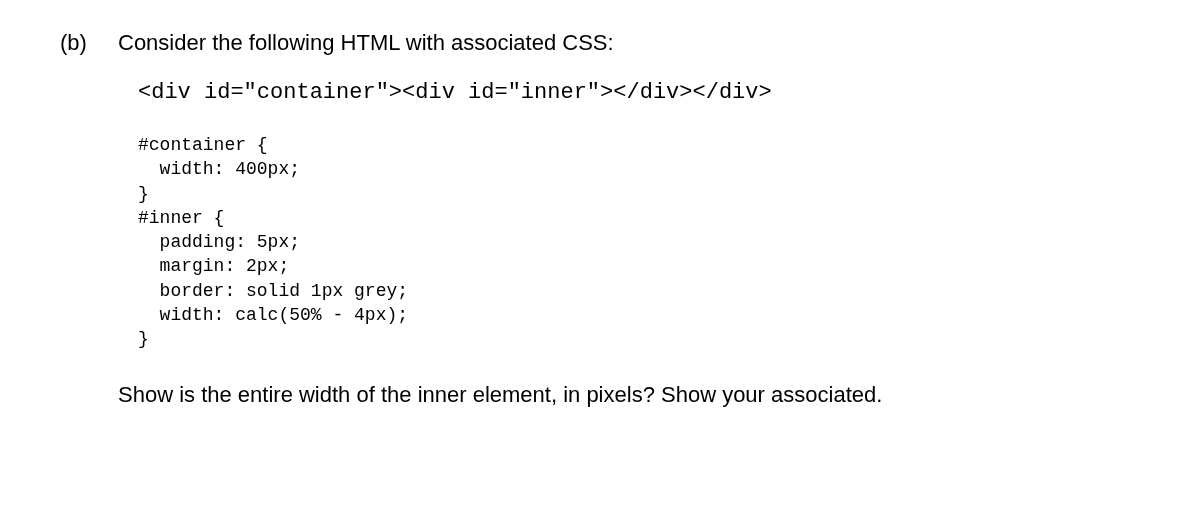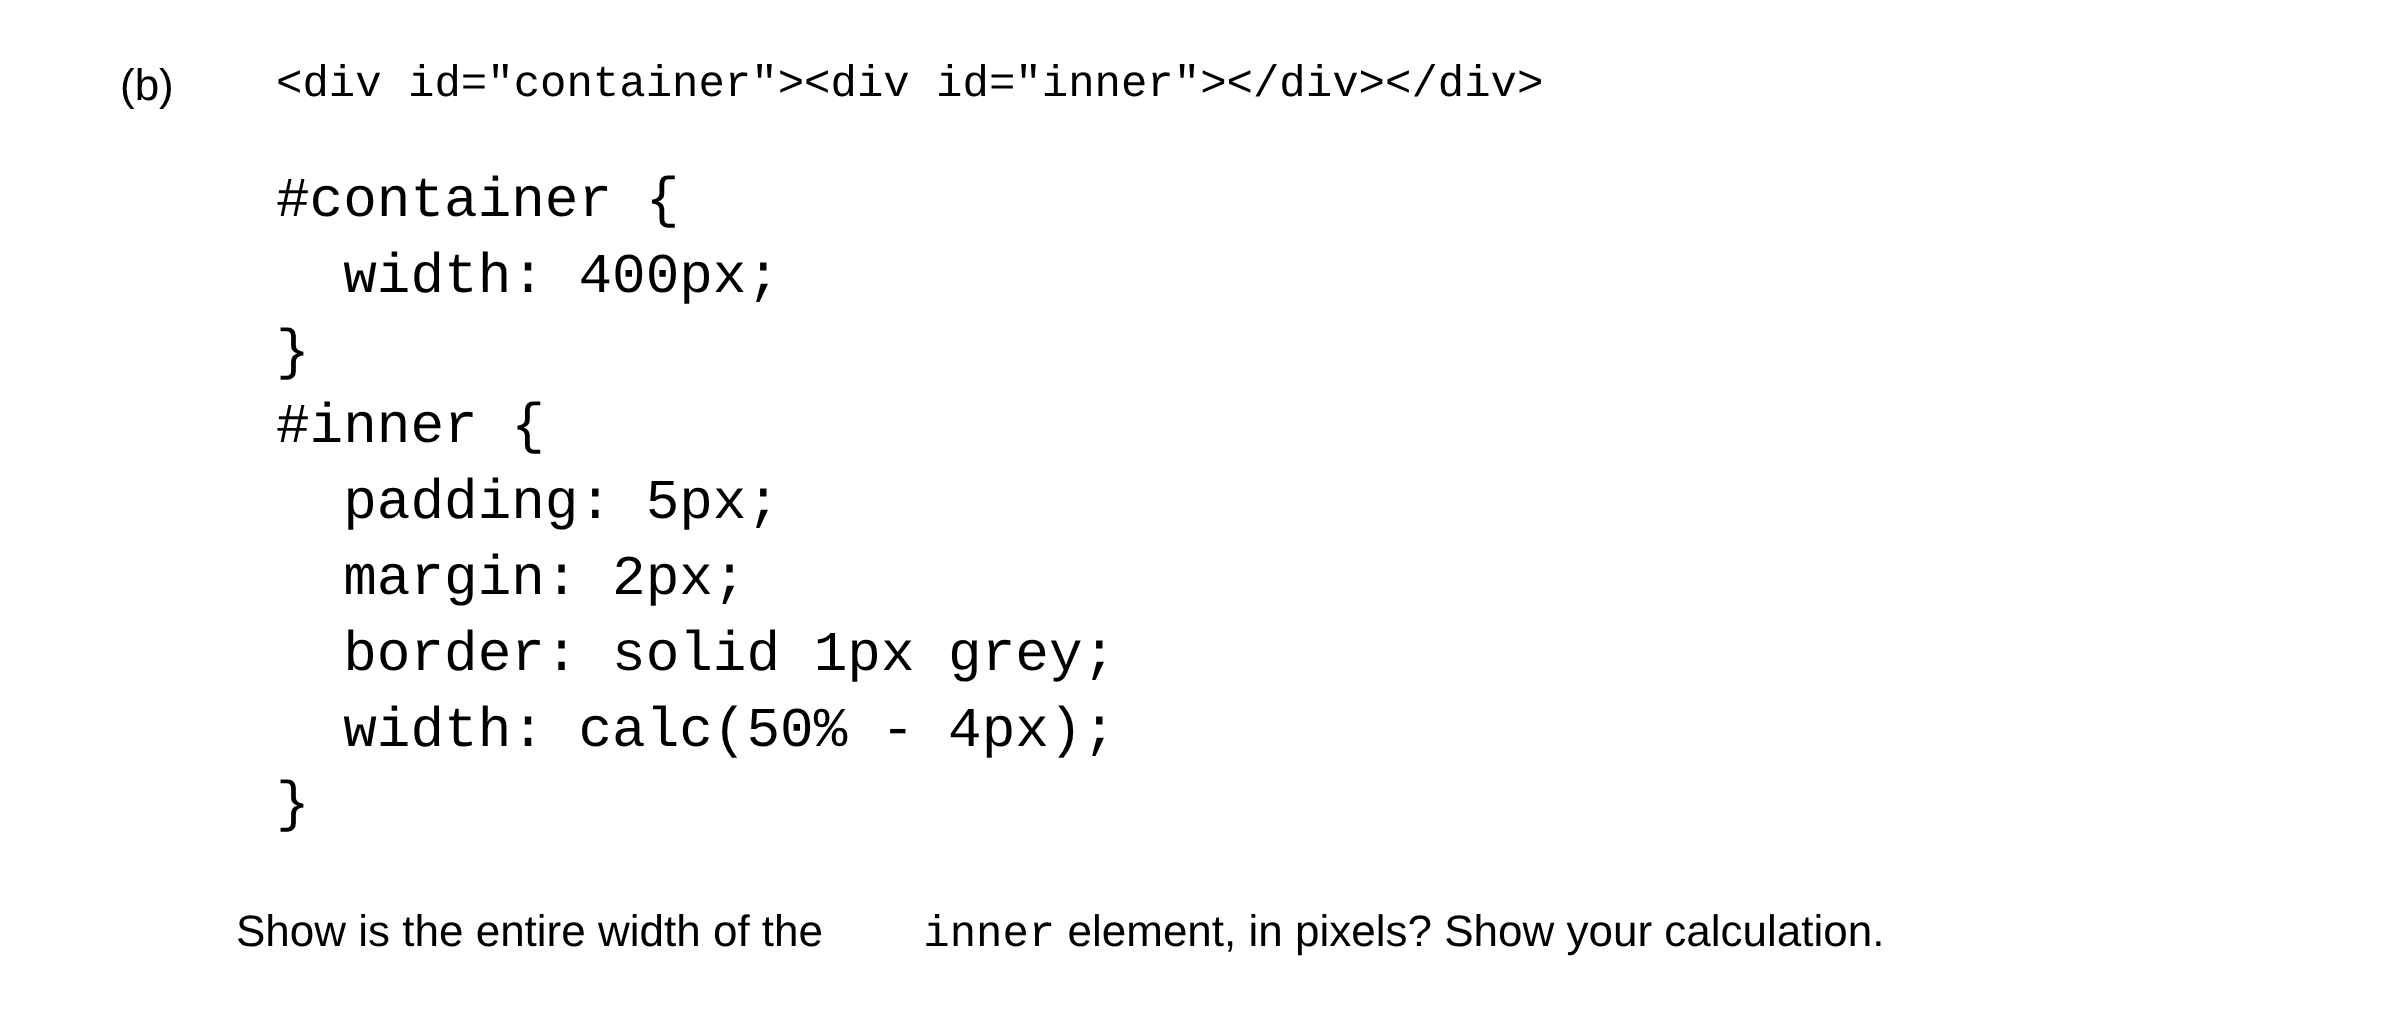--- a/index.html
+++ b/index.html
@@ -26,56 +26,56 @@
     }
     .content {
       flex: 1;
     }
     .intro {
       font-size: 22px;
       margin-bottom: 24px;
     }
     .code-block {
       font-family: "Courier New", Courier, monospace;
-      font-size: 28px;
+      font-size: 18px;
       white-space: pre;
       line-height: 1.35;
       margin-bottom: 28px;
       margin-left: 20px;
     }
     .code-line-html {
       font-family: "Courier New", Courier, monospace;
       font-size: 22px;
       white-space: pre;
       margin-bottom: 28px;
       margin-left: 20px;
     }
     .final-question {
       font-size: 22px;
       line-height: 1.4;
       text-align: justify;
     }
     .final-question .mono {
-      font-family: Liberation Mono, monospace;
-      margin-left: 44px;
+      font-family: Liberation Sans, sans-serif;
     }
   </style>
 </head>
 <body>
 
 <div class="question-wrapper">
   <div class="label">(b)</div>
   <div class="content">
+    <div class="intro">Consider the following HTML with associated CSS:</div>
     <div class="code-line-html">&lt;div id="container"&gt;&lt;div id="inner"&gt;&lt;/div&gt;&lt;/div&gt;</div>
     <div class="code-block">#container {
   width: 400px;
 }
 #inner {
   padding: 5px;
   margin: 2px;
   border: solid 1px grey;
   width: calc(50% - 4px);
 }</div>
     <div class="final-question">
-      <span>Show is the entire width of the </span><span class="mono">inner</span><span> element, in pixels? Show your calculation.</span>
+      <span>Show is the entire width of the </span><span class="mono">inner</span><span> element, in pixels? Show your associated.</span>
     </div>
   </div>
 </div>
 
 </body></html>

